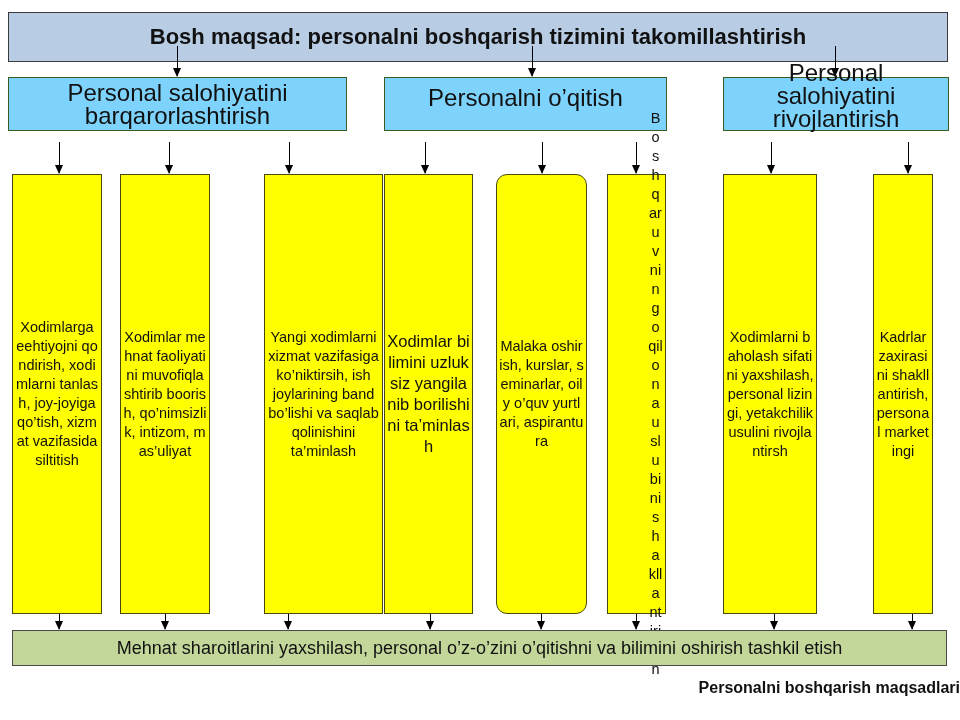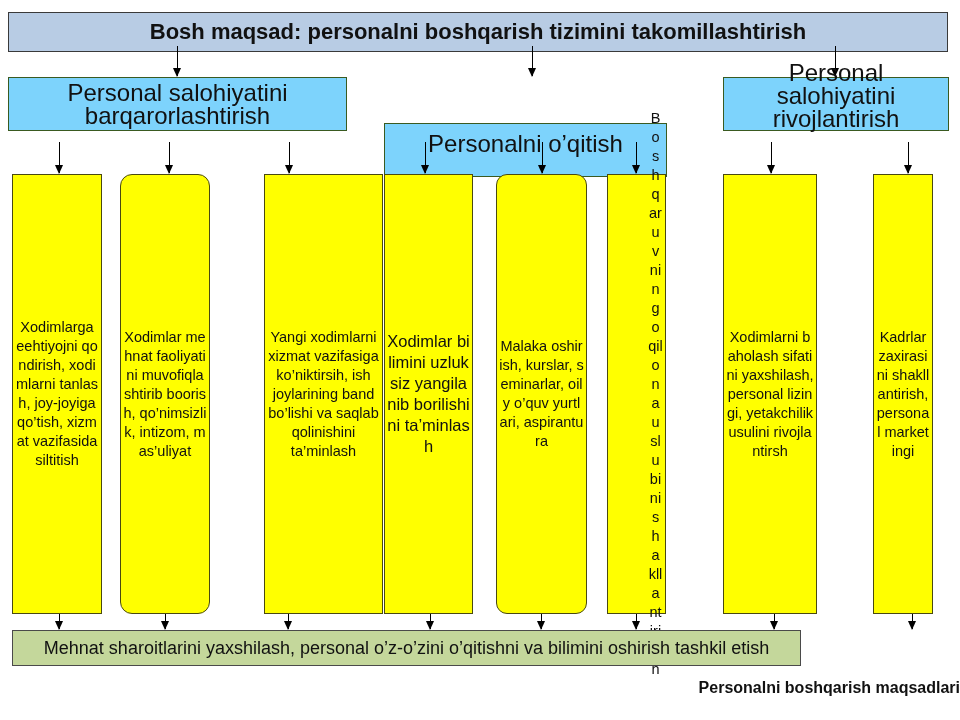--- a/index.html
+++ b/index.html
@@ -1,28 +1,28 @@
 <!DOCTYPE html>
 <html><head>
   <meta charset="utf-8">
   <style>
     html, body { margin: 0; padding: 0; background: #ffffff; }
     body { width: 960px; height: 720px; position: relative; overflow: hidden;
            font-family: "Liberation Sans", sans-serif; color: #111; }
     .box { position: absolute; box-sizing: border-box; display: flex; align-items: center;
            justify-content: center; text-align: center; }
-    .title-box { left: 8px; top: 12px; width: 940px; height: 40px; background: #b8cce4;
+    .title-box { left: 8px; top: 12px; width: 940px; height: 50px; background: #b8cce4;
                  border: 1.5px solid #3a3a3a; font-weight: bold; font-size: 22px; }
     .green-box { top: 77px; height: 54px; background: #7dd3fc; border: 1.5px solid #3a5a20;
                  font-size: 24px; line-height: 23px; }
-    .green-box.top-align { align-items: flex-start; padding-top: 8px; margin-top: 46px; }
+    .green-box.top-align { align-items: flex-start; padding-top: 8px; }
     .yellow-box { top: 174px; height: 440px; background: #ffff00; border: 1.5px solid #4a4a10;
                   font-size: 14.5px; line-height: 19px; padding: 0 2px; word-break: break-all; }
     .yellow-box.large { font-size: 16.5px; line-height: 21px; }
-    .bottom-bar { left: 12px; top: 630px; width: 789px; height: 36px; background: #c4d79b;
+    .bottom-bar { left: 12px; top: 630px; width: 935px; height: 36px; background: #c4d79b;
                   border: 1.5px solid #4a4a4a; font-size: 18px; }
     .caption { position: absolute; left: 0; width: 960px; top: 679px; text-align: right;
                font-weight: bold; font-size: 16px; }
     .arrow { position: absolute; width: 1px; background: #000; }
     .arrow::after { content: ""; position: absolute; left: -4px; bottom: -1px; width: 0; height: 0;
                     border-left: 4.5px solid transparent; border-right: 4.5px solid transparent;
                     border-top: 9px solid #000; }
   </style>
 </head>
 <body>
@@ -50,21 +50,21 @@
 <div class="arrow" style="left:289px; top:142px; height:31px;"></div>
 <div class="arrow" style="left:425px; top:142px; height:31px;"></div>
 <div class="arrow" style="left:542px; top:142px; height:31px;"></div>
 <div class="arrow" style="left:636px; top:142px; height:31px;"></div>
 <div class="arrow" style="left:771px; top:142px; height:31px;"></div>
 <div class="arrow" style="left:908px; top:142px; height:31px;"></div>
 
 <div class="box yellow-box" style="left:12px; width:90px;">
   <span>Xodimlarga eehtiyojni qondirish, xodimlarni tanlash, joy-joyiga qo’tish, xizmat vazifasida siltitish</span>
 </div>
-<div class="box yellow-box" style="left:120px; width:90px;border-radius:12px;">
+<div class="box yellow-box" style="left:120px; width:90px;">
   <span>Xodimlar mehnat faoliyatini muvofiqlashtirib boorish, qo’nimsizlik, intizom, mas’uliyat</span>
 </div>
 <div class="box yellow-box" style="left:228px; width:119px; word-break: normal; margin-left: 36px;">
   <span>Yangi xodimlarni xizmat vazifasiga ko’niktirsih, ish joylarining band bo’lishi va saqlab qolinishini ta’minlash</span>
 </div>
 <div class="box yellow-box large" style="left:384px; width:89px;">
   <span>Xodimlar bilimini uzluksiz yangilanib borilishini ta’minlash</span>
 </div>
 <div class="box yellow-box" style="left:496px; width:91px;border-radius:11px;">
   <span>Malaka oshirish, kurslar, seminarlar, oily o’quv yurtlari, aspirantura</span>

